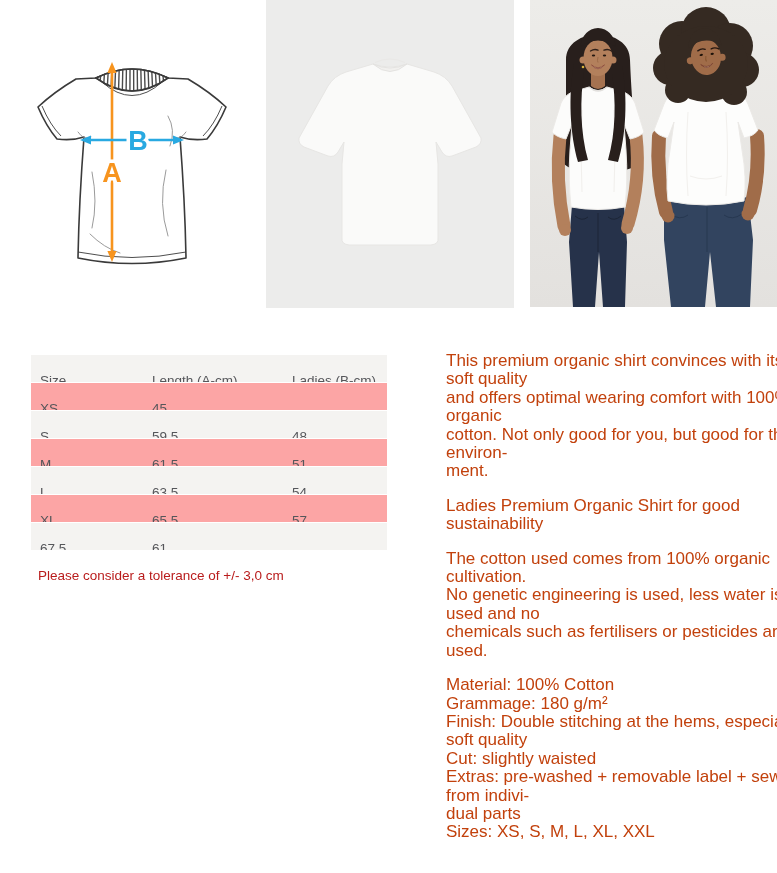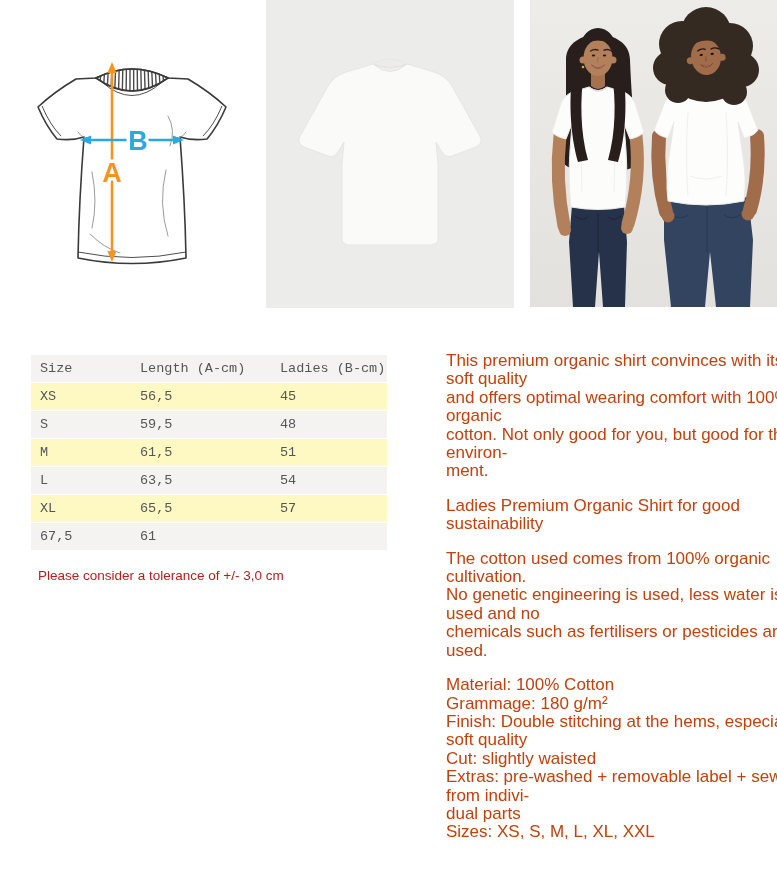--- a/index.html
+++ b/index.html
@@ -16,24 +16,24 @@
   
   #size-table{
     position:absolute;left:31px;top:355px;width:356px;
     font-size:13.5px;color:#55565a;
   }
   .t-row{
     display:grid;grid-template-columns:109px 140px 107px;
     height:27px;line-height:27px;border-bottom:1px solid #ffffff;
     box-sizing:content-box;
   }
-  .t-row > div{padding:0;white-space:nowrap;overflow:hidden;font-family:Liberation Mono, monospace;}
+  .t-row > div{padding:12px;white-space:nowrap;overflow:hidden;}
   .t-row > div:first-child{padding-left:9px;}
   .t-row.light{background:#f4f3f1;}
-  .t-row.dark{background:#fef9c3;}
+  .t-row.dark{background:#fca5a5;}
 
   #tolerance-note{
     position:absolute;left:38px;top:568px;
     font-size:13.5px;color:#b91c1c;white-space:nowrap;
   }
 
   
   #description{
     position:absolute;left:410px;top:352px;width:366px;
     font-size:17px;line-height:18.4px;color:#c2410c;margin-left:36px;
@@ -219,21 +219,20 @@
 </div>
 
 <div id="size-table">
   <div class="t-row light">
     <div>Size</div>
     <div>Length (A-cm)</div>
     <div>Ladies (B-cm)</div>
   </div>
   <div class="t-row dark">
     <div>XS</div>
-    <div>56,5</div>
     <div>45</div>
   </div>
   <div class="t-row light">
     <div>S</div>
     <div>59,5</div>
     <div>48</div>
   </div>
   <div class="t-row dark">
     <div>M</div>
     <div>61,5</div>

